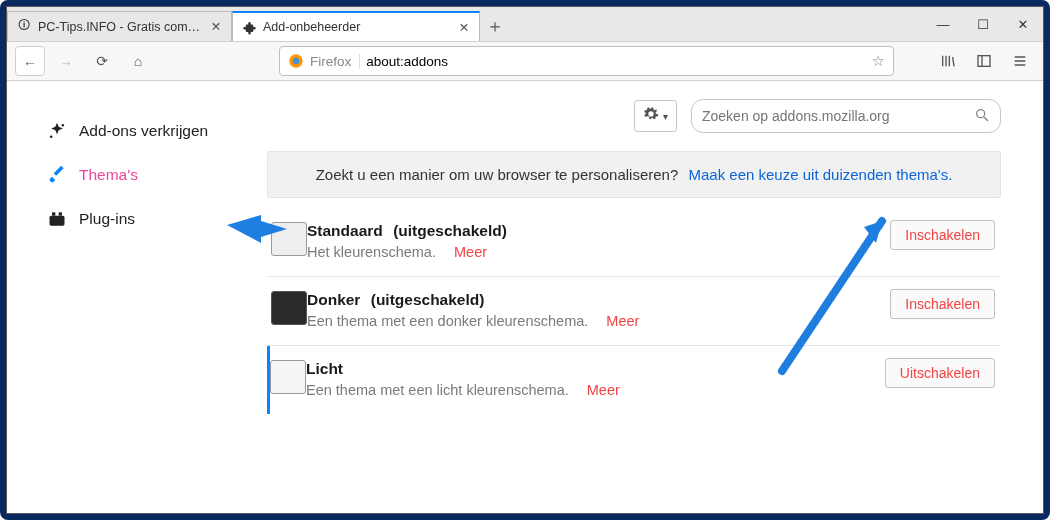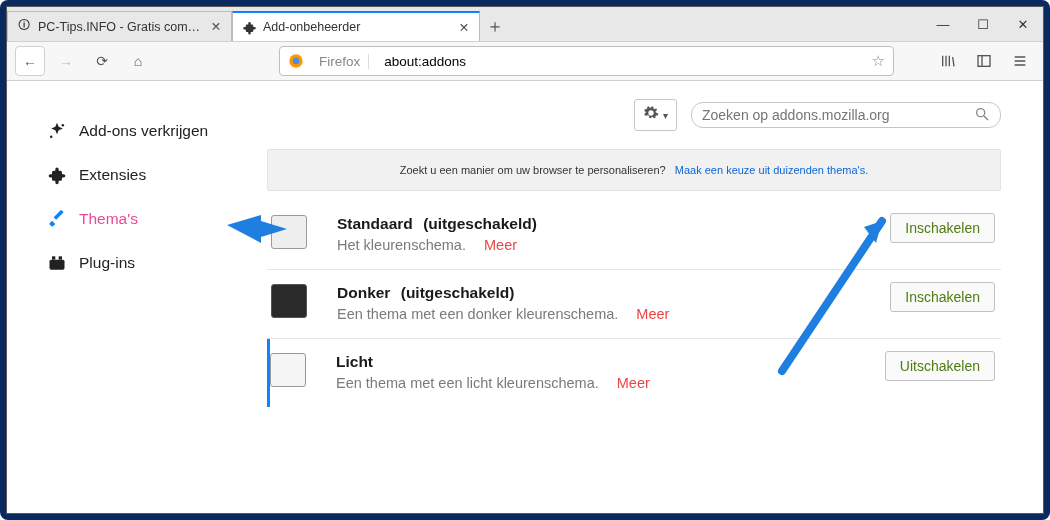--- a/index.html
+++ b/index.html
@@ -16,55 +16,55 @@
   .tab .label { flex:1; white-space:nowrap; overflow:hidden; text-overflow:ellipsis; }
   .tab .close { width:14px; text-align:center; color:#555; margin-left:4px; }
   .newtab { width:30px; height:30px; display:flex; align-items:center; justify-content:center; font-size:18px; color:#555; }
   .winctrls { position:absolute; right:0; top:0; height:34px; display:flex; }
   .winbtn { width:40px; display:flex; align-items:center; justify-content:center; font-size:13px; color:#333; }
 
   
   .toolbar { height:40px; background:#f7f7f7; border-top:1px solid #d0d0d0; border-bottom:1px solid #d0d0d0; display:flex; align-items:center; padding:0 8px; gap:6px; }
   .tbtn { width:30px; height:30px; border:1px solid #cfcfcf; border-radius:4px; display:flex; align-items:center; justify-content:center; color:#555; font-size:14px; background:#fff; }
   .tbtn.flat { border:none; background:transparent; }
-  .urlbar { flex:0 0 615px; margin-left:120px; height:30px; border:1px solid #bfbfbf; border-radius:4px; background:#fff; display:flex; align-items:center; padding:0 8px; gap:15px; font-size:13.5px; }
+  .urlbar { flex:0 0 615px; margin-left:120px; height:30px; border:1px solid #bfbfbf; border-radius:4px; background:#fff; display:flex; align-items:center; padding:0 8px; gap:6px; font-size:13.5px; }
   .urlbar .fxicon { width:16px; height:16px; }
   .urlbar .id { color:#888; border-right:1px solid #ddd; padding-right:8px; }
   .urlbar .addr { color:#000000; flex:1; }
   .urlbar .star { color:#888; font-size:15px; }
   .toolbar .spacer { flex:1; }
 
   
   .content { flex:1; display:flex; background:#fff; }
   .sidebar { width:260px; padding:28px 0 2px 40px; }
   .navitem { display:flex; align-items:center; gap:12px; height:44px; font-size:15.5px; color:#222; cursor:pointer; }
   .navitem.active { color:#ec4899; }
   .navicon { width:20px; height:20px; display:flex; align-items:center; justify-content:center; }
 
   .main { flex:1; padding:18px 42px 0 0; position:relative; }
   .topbar { display:flex; justify-content:flex-end; gap:14px; align-items:center; margin-bottom:18px; }
   .gearbtn { height:32px; padding:0 8px; border:1px solid #c7c7c7; border-radius:3px; display:flex; align-items:center; gap:4px; color:#555; background:#fff; }
-  .searchbox { width:310px; height:26px; border:1px solid #c7c7c7; border-radius:12px; display:flex; align-items:center; padding:0 10px; gap:8px; color:#777; font-size:14px; }
+  .searchbox { width:310px; height:34px; border:1px solid #c7c7c7; border-radius:12px; display:flex; align-items:center; padding:0 10px; gap:8px; color:#777; font-size:14px; }
   .searchbox input { border:none; outline:none; flex:1; font-size:14px; color:#333; }
 
-  .banner { background:#f1f1f1; border:1px solid #e3e3e3; border-radius:2px; padding:14px 18px; font-size:11px; color:#333; text-align:center; margin-bottom:10px; }
+  .banner { background:#f1f1f1; border:1px solid #e3e3e3; border-radius:2px; padding:14px 18px; font-size:15px; color:#333; text-align:center; margin-bottom:10px; }
   .banner a { color:#0a66d6; text-decoration:none; margin-left:6px; }
 
   .themes { }
-  .theme { display:flex; align-items:flex-start; gap:30px; padding:14px 4px 16px 4px; border-bottom:1px solid #e4e4e4; position:relative; }
+  .theme { display:flex; align-items:flex-start; gap:0; padding:14px 4px 16px 4px; border-bottom:1px solid #e4e4e4; position:relative; }
   .theme.active { border-left:3px solid #0a84ff; padding-left:0; border-bottom:none; }
   .thumb { width:36px; height:34px; border:1px solid #999; border-radius:3px; background:#eee; flex:0 0 36px; }
   .thumb.dark { background:#2a2a2a; border-color:#555; }
   .thumb.light { background:#f5f5f5; }
   .theme .info { flex:1; }
   .theme .title { font-size:15.5px; font-weight:700; color:#1a1a1a; }
   .theme .title .status { font-weight:700; margin-left:6px; }
   .theme .desc { font-size:14.5px; color:#7a7a7a; margin-top:4px; }
   .theme .more { color:#ef4444; margin-left:14px; text-decoration:none; }
-  .theme .actbtn { position:absolute; right:6px; top:12px; height:30px; padding:0 14px; border:1px solid #c1c1c1; border-radius:3px; background:#fafafa; font-size:14px; color:#4d7c0f; }
+  .theme .actbtn { position:absolute; right:6px; top:12px; height:30px; padding:0 14px; border:1px solid #c1c1c1; border-radius:3px; background:#fafafa; font-size:14px; color:#ef4444; }
 
   
   .arrow { position:absolute; pointer-events:none; }
 </style>
 </head>
 <body>
 
 <div class="frame">
   <div class="window">
 
@@ -134,28 +134,20 @@
         <div class="navitem">
           <span class="navicon">
             <svg width="20" height="20" viewBox="0 0 24 24">
                 <path fill="#222" d="M12 2l2 5 5 2-5 2-2 5-2-5-5-2 5-2z"></path>
                 <circle cx="19" cy="5" r="1.5" fill="#222"></circle>
                 <circle cx="5" cy="19" r="1.5" fill="#222"></circle>
               </svg>
           </span>
           <span>Add-ons verkrijgen</span>
         </div>
-        <div class="navitem">
-          <span class="navicon">
-            <svg width="20" height="20" viewBox="0 0 24 24">
-                <path fill="#222" d="M20 11h-2V9c0-1.1-.9-2-2-2h-2V5a2 2 0 10-4 0v2H8c-1.1 0-2 .9-2 2v2H4a2 2 0 100 4h2v2c0 1.1.9 2 2 2h2v2a2 2 0 104 0v-2h2c1.1 0 2-.9 2-2v-2h2a2 2 0 100-4z"></path>
-              </svg>
-          </span>
-          <span>Extensies</span>
-        </div>
         <div class="navitem active">
           <span class="navicon">
             <svg width="20" height="20" viewBox="0 0 24 24">
                 <path fill="#0a84ff" d="M20 4l-9 9-3-3 9-9zM6 14l4 4-3 3c-2 0-4-2-4-4z"></path>
               </svg>
           </span>
           <span>Thema's</span>
         </div>
         <div class="navitem">
           <span class="navicon">

